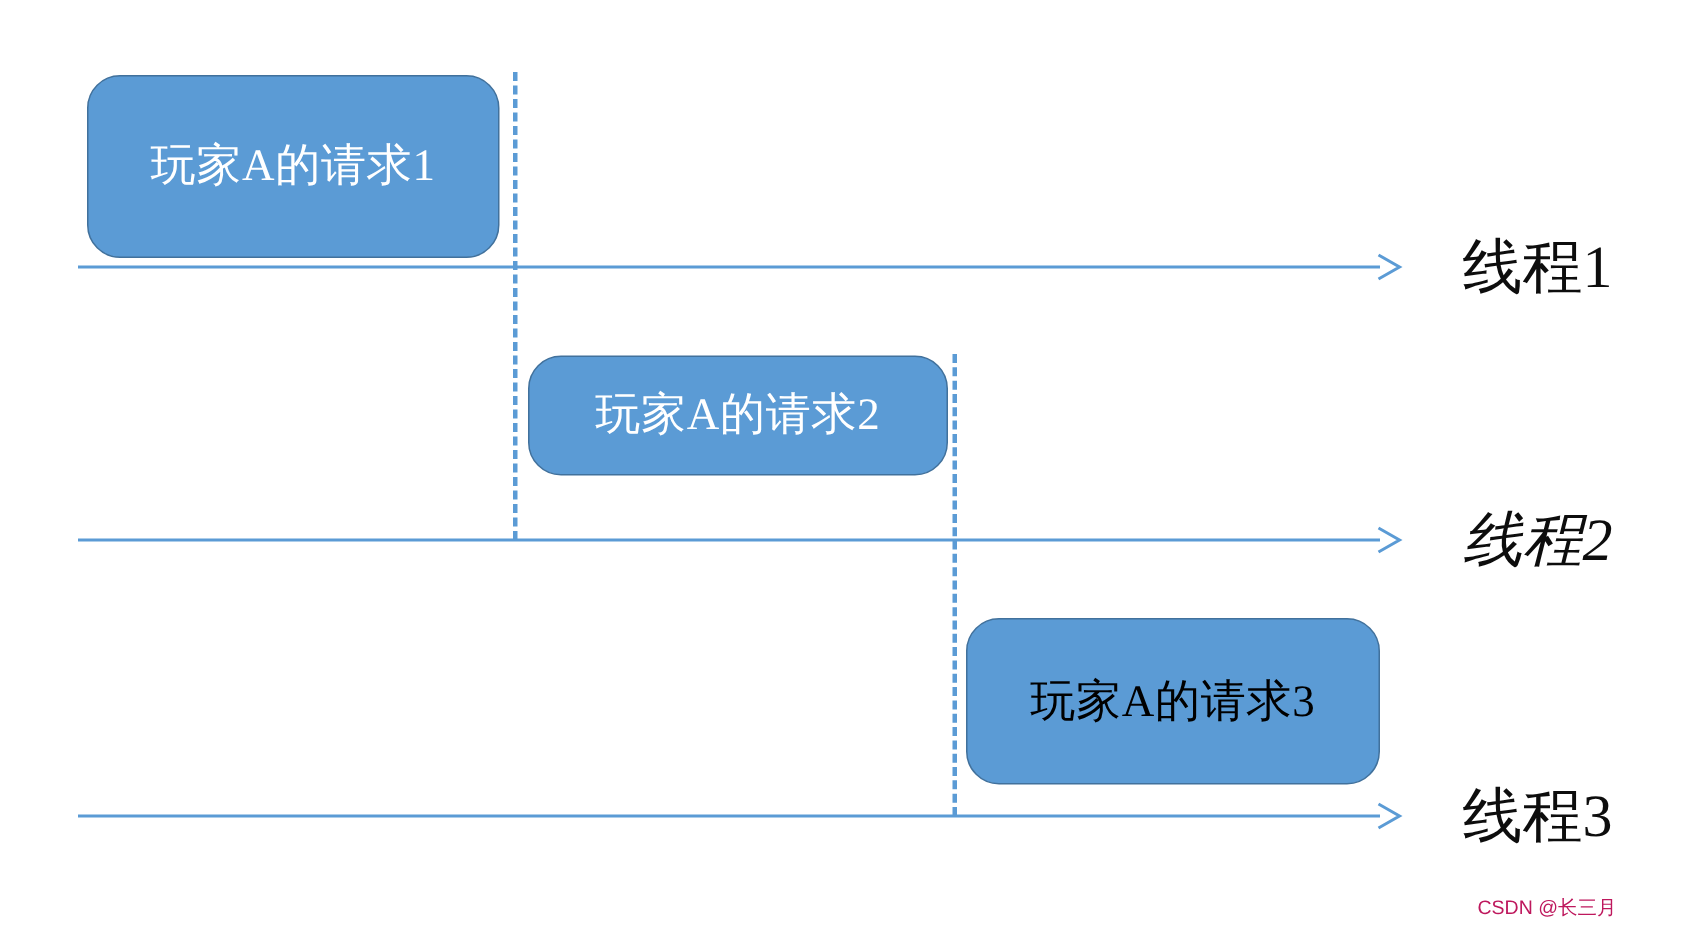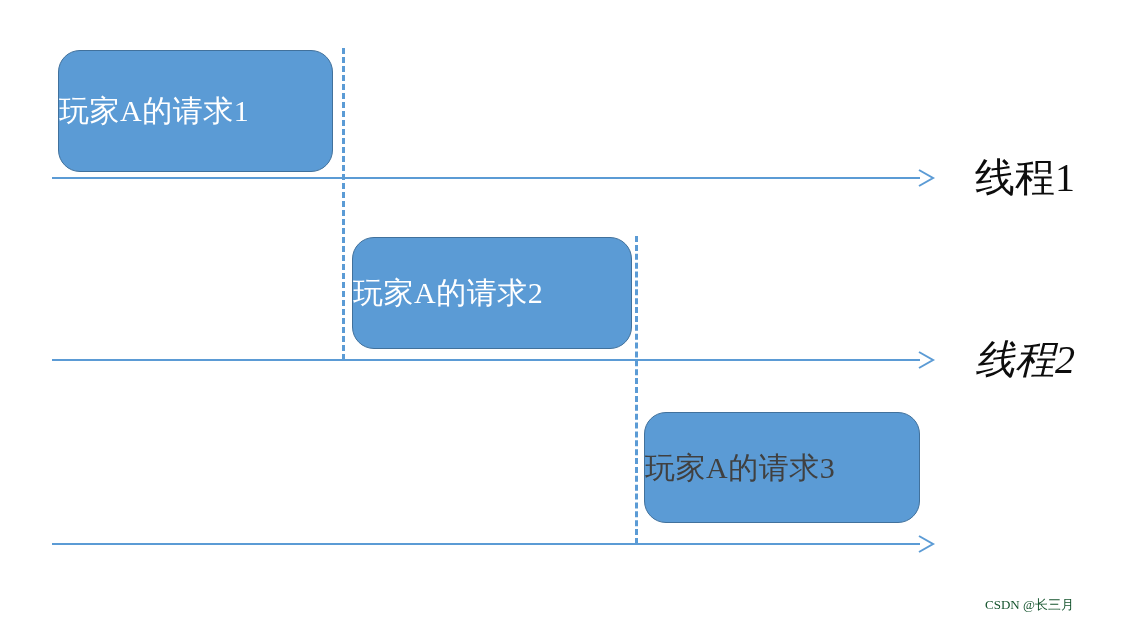--- a/index.html
+++ b/index.html
@@ -44,20 +44,21 @@
 
   
   .req-box {
     position: absolute;
     box-sizing: border-box;
     background: #5B9BD5;
     border: 1.5px solid #41719C;
     border-radius: 22px;
     display: flex;
     align-items: center;
+    justify-content: center;
     color: #ffffff;
     font-size: 30px;
     letter-spacing: 0.5px;
     line-height: 1;
     white-space: nowrap;
     font-family: "Liberation Serif", "DejaVu Serif", serif;
   }
 
   
   .thread-label {
@@ -65,25 +66,25 @@
     color: #0d0d0d;
     font-size: 40px;
     line-height: 1;
     white-space: nowrap;
     font-family: "Liberation Serif", "DejaVu Serif", serif;
   }
 
   
   .watermark {
     position: absolute;
-    color: #14532d;
+    color: #be185d;
     font-size: 13px;
     line-height: 1;
     white-space: nowrap;
-    font-family: Liberation Serif, serif;
+    font-family: Liberation Sans, sans-serif;
   }
 </style>
 </head>
 <body>
 
 <div id="canvas">
 
   <div class="axis" id="axis-0" style="left: 52px; top: 177px; width: 868px; border-top-color: rgb(91, 155, 213);"></div>
   <div class="axis-head" id="head-0" style="left: 919px; top: 178px;">
     <svg width="20" height="20" viewBox="0 0 20 20">
@@ -104,25 +105,26 @@
       <polyline points="0,-8 14,0 0,8" fill="none" stroke="#5B9BD5" stroke-width="2"></polyline>
     </svg>
   </div>
 
   <div class="dash-line" id="dash-0" style="left: 342px; top: 48px; height: 312px; border-left-color: rgb(91, 155, 213);"></div>
   <div class="dash-line" id="dash-1" style="left: 635px; top: 236px; height: 308px; border-left-color: rgb(91, 155, 213);"></div>
 
   <div class="req-box" id="box-0" style="left: 58px; top: 50px; width: 275px; height: 122px; background: rgb(91, 155, 213); border-color: rgb(65, 113, 156); color: rgb(255, 255, 255);">
     <span>玩家A的请求1</span>
   </div>
-  <div class="req-box" id="box-1" style="left: 352px; top: 237px; width: 280px; height: 112px; background: rgb(91, 155, 213); border-color: rgb(65, 113, 156); color: rgb(255, 255, 255);">
+  <div class="req-box" id="box-1" style="left: 352px; top: 237px; width: 280px; height: 80px; background: rgb(91, 155, 213); border-color: rgb(65, 113, 156); color: rgb(255, 255, 255);">
     <span>玩家A的请求2</span>
   </div>
-  <div class="req-box" id="box-2" style="left: 644px; top: 412px; width: 276px; height: 111px; background: rgb(91, 155, 213); border-color: rgb(65, 113, 156); color: #404040;">
+  <div class="req-box" id="box-2" style="left: 644px; top: 412px; width: 276px; height: 111px; background: rgb(91, 155, 213); border-color: rgb(65, 113, 156); color: #000000;">
     <span>玩家A的请求3</span>
   </div>
 
   <div class="thread-label" id="lbl-0" style="left: 975px; top: 158px; color: rgb(13, 13, 13);">线程1</div>
   <div class="thread-label" id="lbl-1" style="left: 975px; top: 340px; color: rgb(13, 13, 13); font-style: italic;">线程2</div>
+  <div class="thread-label" id="lbl-2" style="left: 975px; top: 524px; color: rgb(13, 13, 13);">线程3</div>
 
   <div class="watermark" id="wm" style="left: 985px; top: 598px;">CSDN @长三月</div>
 
 </div>
 
 </body></html>

